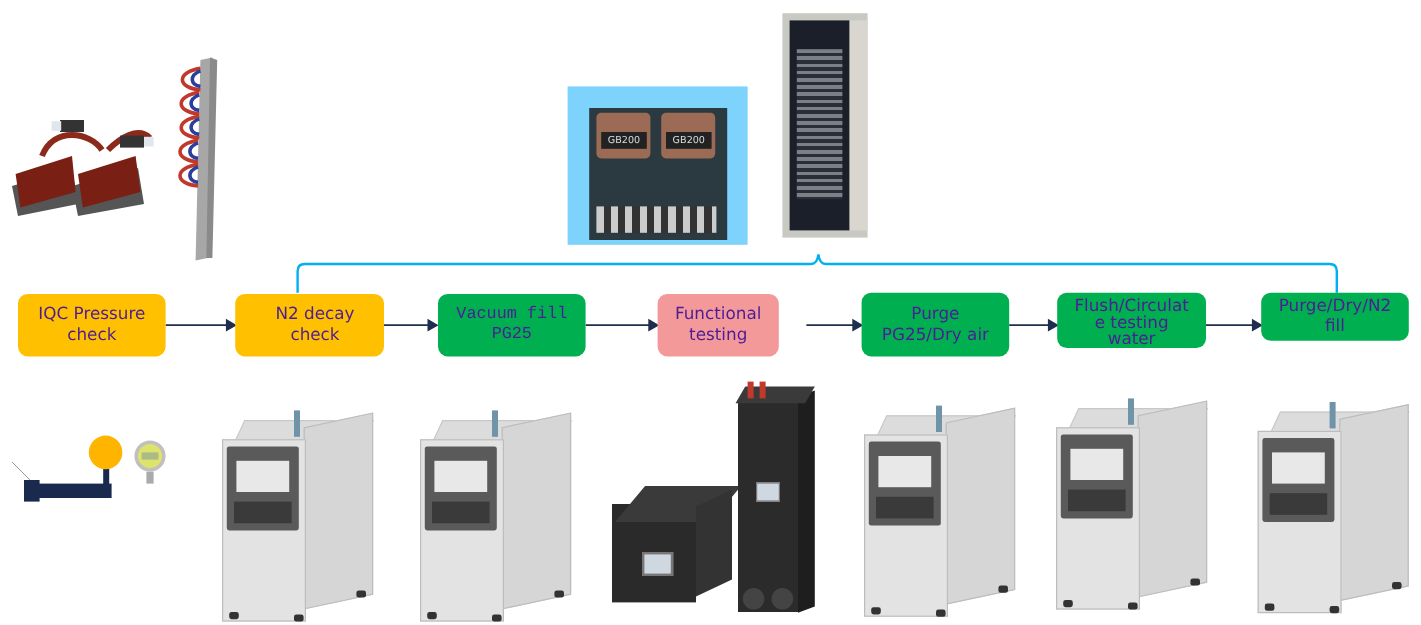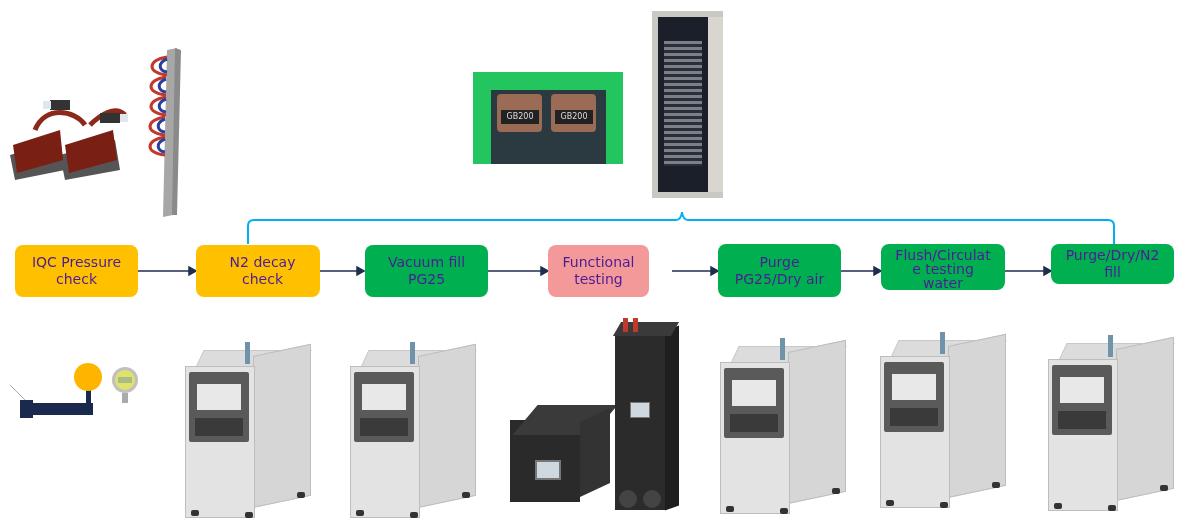--- a/index.html
+++ b/index.html
@@ -52,21 +52,21 @@
       <span>IQC Pressure</span>
       <span>check</span>
     </div>
 </div>
 <div class="step yellow" style="left:196px;top:245px;width:124px;height:52px;padding-left:13px;">
   <div>
       <span>N2 decay</span>
       <span>check</span>
     </div>
 </div>
-<div class="step green" style="left:365px;top:245px;width:123px;height:52px;">
+<div class="step green" style="left:365px;top:245px;width:123px;height:52px;font-family:Liberation Mono, monospace;">
   <div>
       <span>Vacuum fill</span>
       <span>PG25</span>
     </div>
 </div>
 <div class="step pink" style="left:548px;top:245px;width:101px;height:52px;">
   <div>
       <span>Functional</span>
       <span>testing</span>
     </div>
@@ -111,21 +111,21 @@
     <path d="M21,32 C1,35 1,48 21,50" stroke="#c0392b"></path>
       <path d="M21,34 C11,38 13,46 21,47" stroke="#2c3e9b"></path>
     <path d="M21,52 C1,55 1,68 21,70" stroke="#c0392b"></path>
       <path d="M21,54 C11,58 13,66 21,67" stroke="#2c3e9b"></path>
     <path d="M20,72 C0,75 0,88 20,90" stroke="#c0392b"></path>
       <path d="M20,74 C10,78 12,86 20,87" stroke="#2c3e9b"></path>
     <path d="M20,92 C0,95 0,108 20,110" stroke="#c0392b"></path>
       <path d="M20,94 C10,98 12,106 20,107" stroke="#2c3e9b"></path>
   </g>
 </svg>
-<div class="abs" style="left:473px;top:72px;width:150px;height:92px;background:#22c55e;overflow:hidden;">
+<div class="abs" style="left:473px;top:72px;width:150px;height:132px;background:#7dd3fc;overflow:hidden;">
   <div class="abs" style="left:18px;top:18px;width:115px;height:110px;background:#2a3a40;"></div>
   <div class="abs" style="left:24px;top:22px;width:45px;height:38px;background:#9c6b55;border-radius:4px;"></div>
   <div class="abs" style="left:78px;top:22px;width:45px;height:38px;background:#9c6b55;border-radius:4px;"></div>
   <div class="abs" style="left:28px;top:38px;width:38px;height:14px;background:#222;color:#ddd;font-size:8px;text-align:center;line-height:14px;">GB200</div>
   <div class="abs" style="left:82px;top:38px;width:38px;height:14px;background:#222;color:#ddd;font-size:8px;text-align:center;line-height:14px;">GB200</div>
   <div class="abs" style="left:24px;top:100px;width:100px;height:22px;background:repeating-linear-gradient(90deg,#ccc 0 6px,#333 6px 12px);"></div>
 </div>
 <div class="abs" style="left:652px;top:11px;width:71px;height:187px;background:#c9c9c4;overflow:hidden;">
   <div class="abs" style="left:6px;top:6px;width:50px;height:175px;background:#1b1f29;"></div>
   <div class="abs" style="left:12px;top:30px;width:38px;height:125px;background:repeating-linear-gradient(180deg,#7a7f88 0 3px,#2a2e36 3px 6px);"></div>

